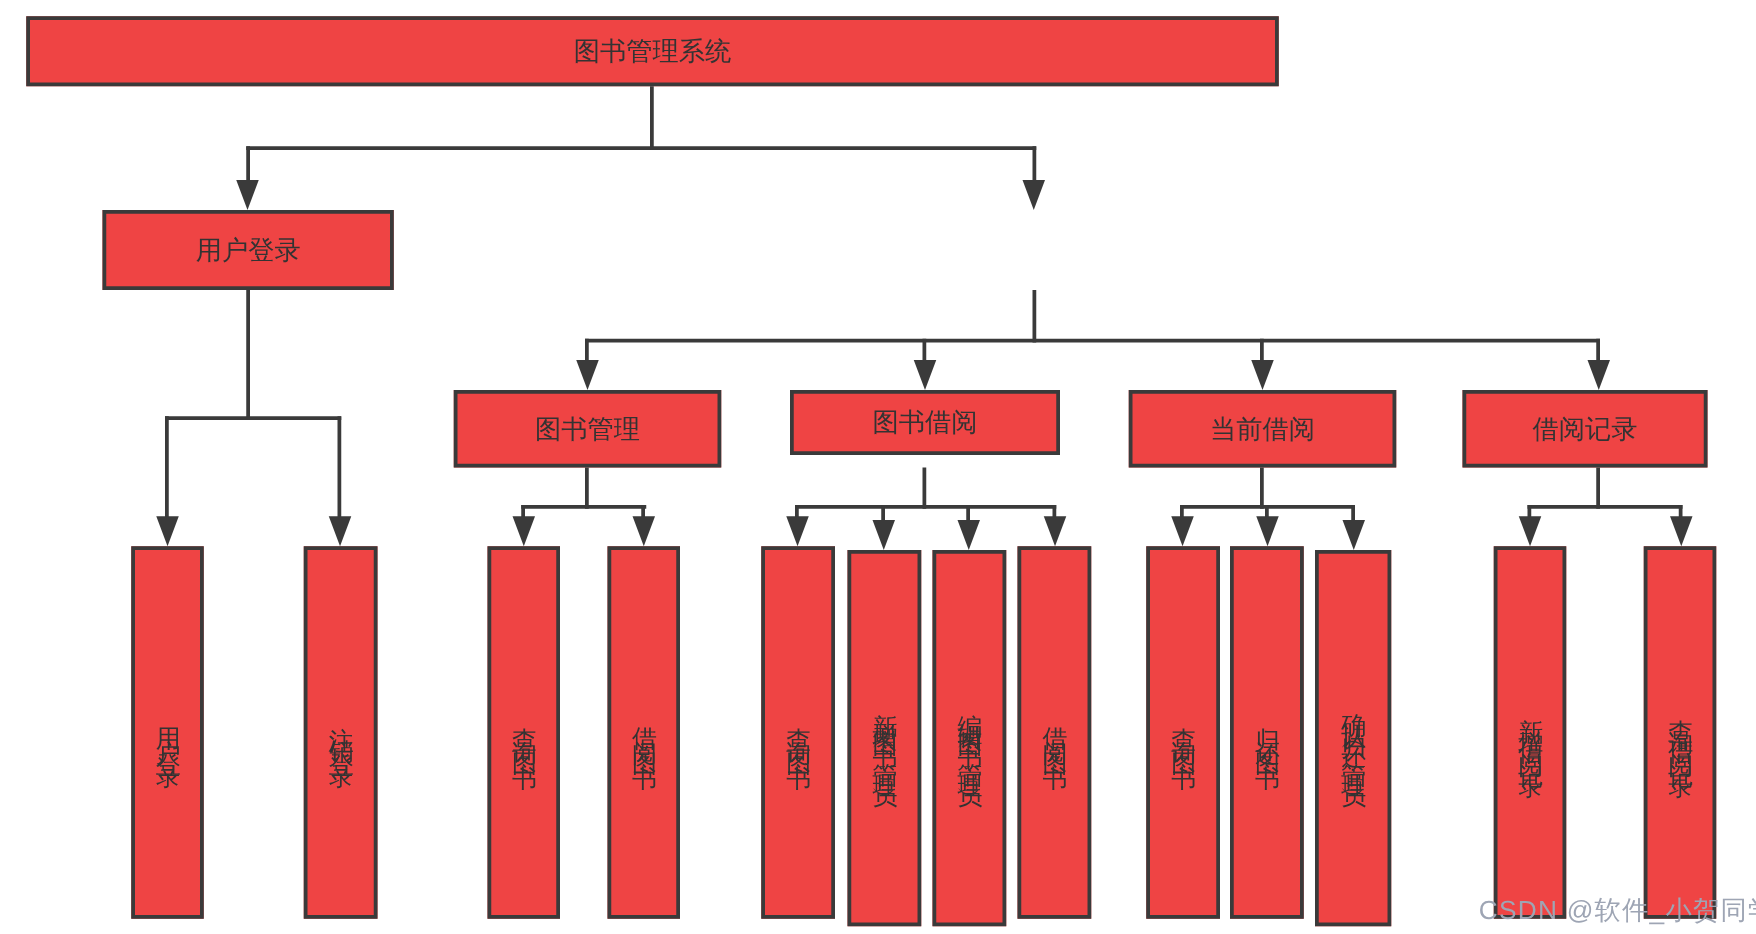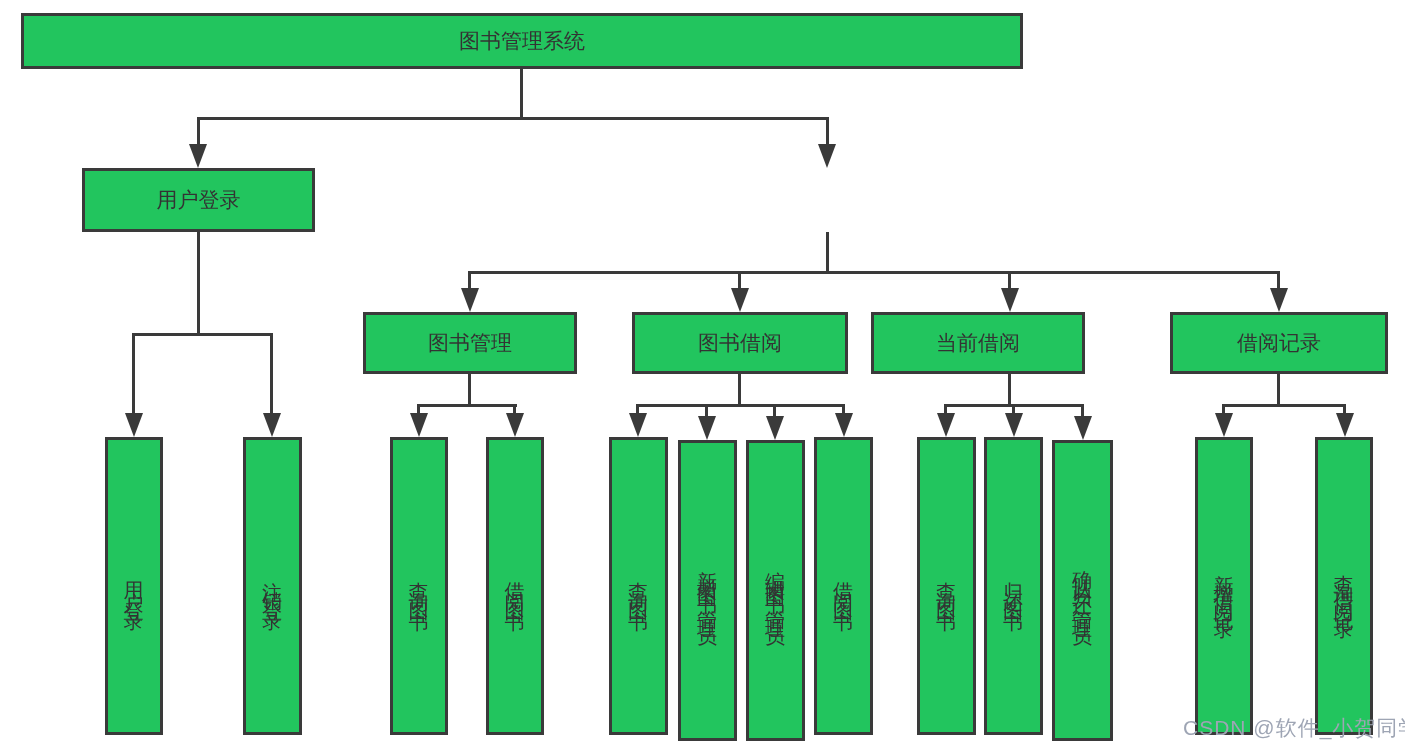--- a/index.html
+++ b/index.html
@@ -1,21 +1,21 @@
 <!DOCTYPE html>
 <html><head>
 <meta charset="utf-8">
 <style>
   html,body{margin:0;padding:0;background:#ffffff;}
   #canvas{
     position:relative;width:1405px;height:747px;background:#ffffff;overflow:hidden;
     font-family:"Liberation Sans","DejaVu Sans",sans-serif;color:#333333;
   }
   .box{
-    position:absolute;background:#22c55e;border:3px solid #3a3a3a;box-sizing:border-box;
+    position:absolute;background:#ef4444;border:3px solid #3a3a3a;box-sizing:border-box;
     display:flex;align-items:center;justify-content:center;
   }
   .hlabel{font-size:21px;color:#333333;white-space:nowrap;}
   .vtext{
     writing-mode:vertical-rl;font-size:20px;line-height:1;letter-spacing:10px;color:#333333;
   }
   .vtext-long{letter-spacing:8px;}
   .vtext-mid{letter-spacing:9px;}
   .vline{position:absolute;width:3px;background:#3a3a3a;}
   .hline{position:absolute;height:3px;background:#3a3a3a;}
@@ -40,29 +40,29 @@
 
   <div class="box" style="left:82px;top:168px;width:233px;height:64px;">
     <span class="hlabel">用户登录</span>
   </div>
 
 
   <div class="box" style="left:363px;top:312px;width:214px;height:62px;">
     <span class="hlabel">图书管理</span>
   </div>
 
-  <div class="box" style="left:632px;top:312px;width:216px;height:62px;">
+  <div class="box" style="left:632px;top:312px;width:216px;height:52px;">
     <span class="hlabel">图书借阅</span>
   </div>
 
-  <div class="box" style="left:871px;top:312px;width:214px;height:62px;">
+  <div class="box" style="left:903px;top:312px;width:214px;height:62px;">
     <span class="hlabel">当前借阅</span>
   </div>
 
-  <div class="box" style="left:1170px;top:312px;width:218px;height:62px;">
+  <div class="box" style="left:1170px;top:312px;width:196px;height:62px;">
     <span class="hlabel">借阅记录</span>
   </div>
 
   <div class="box" style="left:105px;top:437px;width:58px;height:298px;">
     <span class="vtext">用户登录</span>
   </div>
 
   <div class="box" style="left:243px;top:437px;width:59px;height:298px;">
     <span class="vtext">注销登录</span>
   </div>

